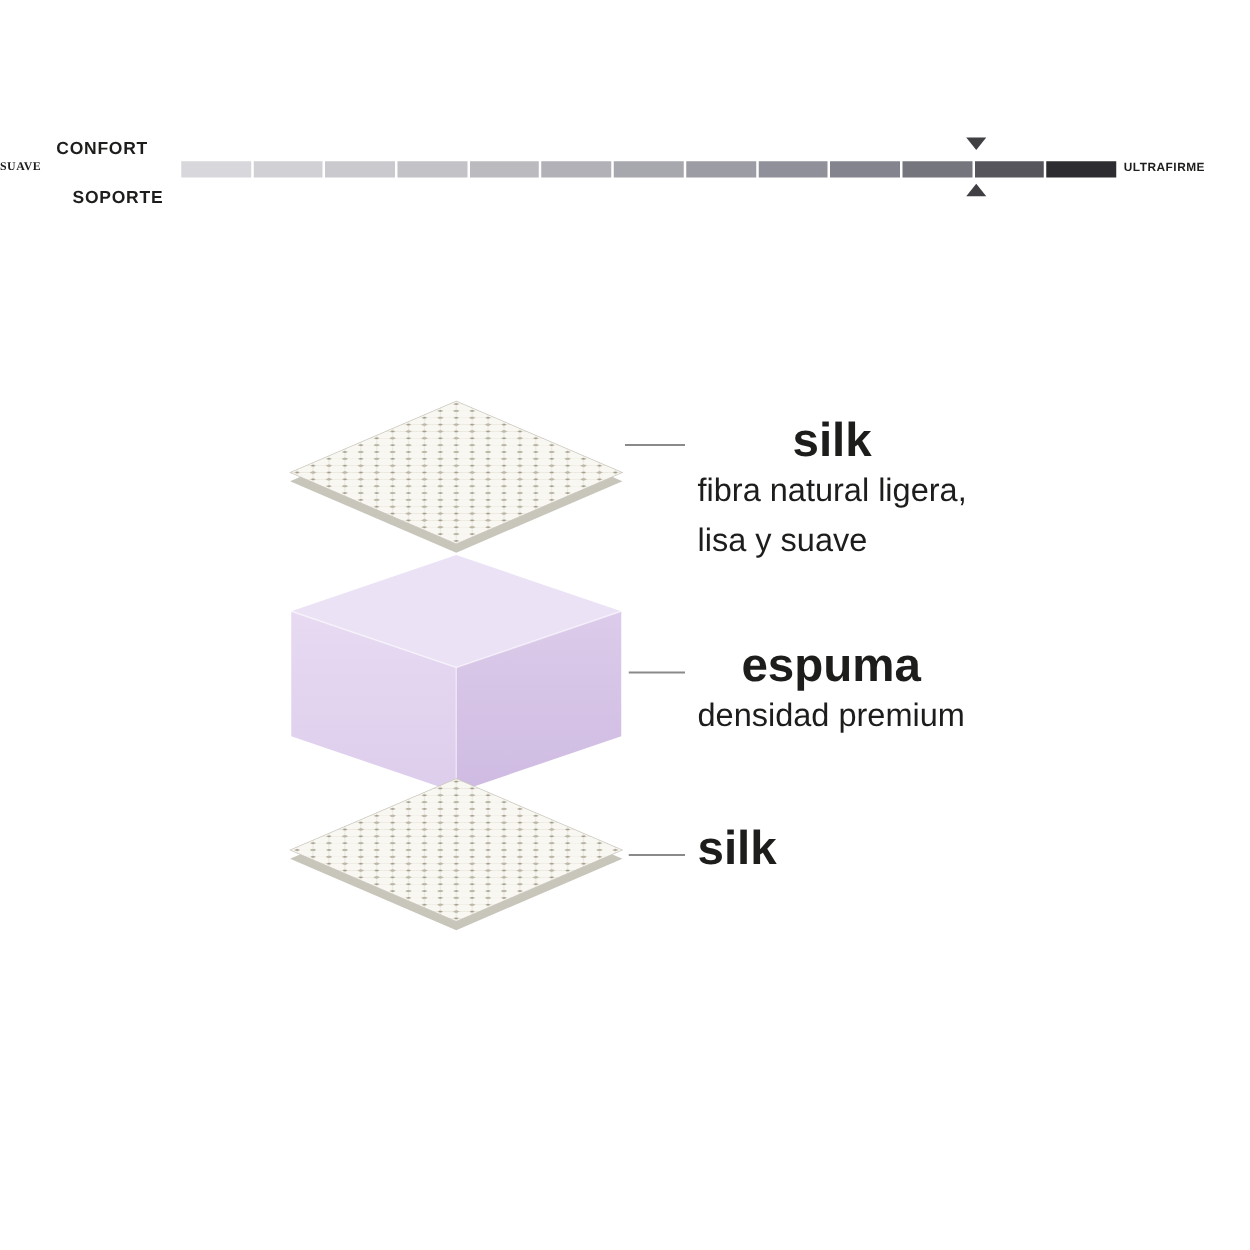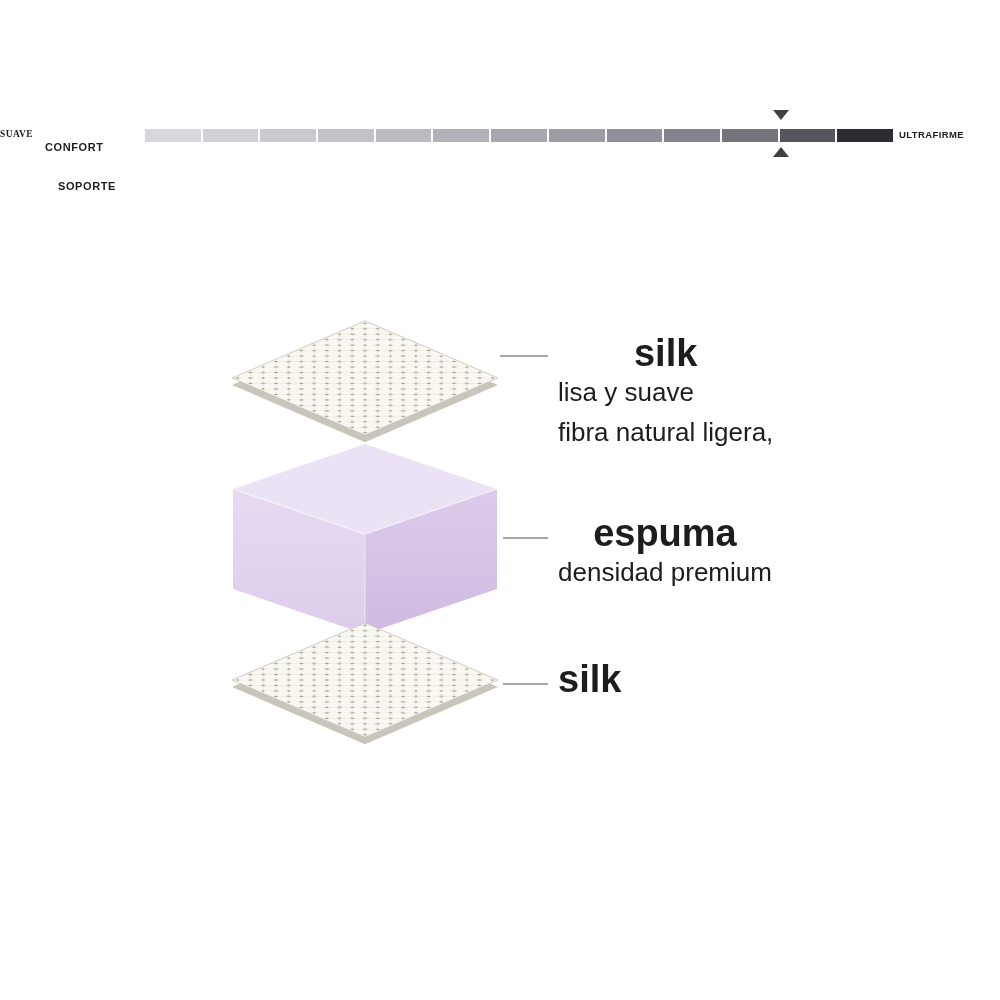--- a/index.html
+++ b/index.html
@@ -3,21 +3,21 @@
 <meta charset="utf-8">
 <style>
   html,body{margin:0;padding:0;}
   body{
     width:1000px;height:1000px;position:relative;background:#ffffff;
     font-family:"Liberation Sans",sans-serif;color:#1d1d1b;overflow:hidden;
   }
   .abs{position:absolute;}
 
   
-  .side-label{font-size:11px;font-weight:700;letter-spacing:.6px;margin-top:31px;}
+  .side-label{font-size:14px;font-weight:700;letter-spacing:.6px;}
   #confort-label{left:45px;top:110px;}
   #soporte-label{left:58px;top:149px;}
   .end-label{font-size:9.5px;font-weight:700;letter-spacing:.4px;top:129px;text-align:right;}
   #suave-label{left:0px;width:140px;text-align:left;font-family:Liberation Serif, serif;}
   #ultrafirme-label{left:899px;}
   #scale-bar{
     left:145px;top:129px;width:748px;height:13px;
     display:flex;gap:2px;
   }
   #scale-bar .seg{flex:1 1 0;height:100%;}
@@ -116,22 +116,22 @@
 
   <g>
     <line x1="500" y1="356" x2="548" y2="356" stroke-width="1.5" stroke="#8a8a8a"></line>
     <line x1="503" y1="538" x2="548" y2="538" stroke-width="1.5" stroke="#8a8a8a"></line>
     <line x1="503" y1="684" x2="548" y2="684" stroke-width="1.5" stroke="#8a8a8a"></line>
   </g>
 </svg>
 
 <div class="abs label-block" id="label-block-top">
   <div class="layer-title">silk</div>
+  <div class="layer-desc">fibra natural ligera,</div>
   <div class="layer-desc">lisa y suave</div>
-  <div class="layer-desc">fibra natural ligera,</div>
 </div>
 
 <div class="abs label-block" id="label-block-mid">
   <div class="layer-title">espuma</div>
   <div class="layer-desc">densidad premium</div>
 </div>
 
 <div class="abs label-block" id="label-block-bottom">
   <div class="layer-title">silk</div>
 </div>

